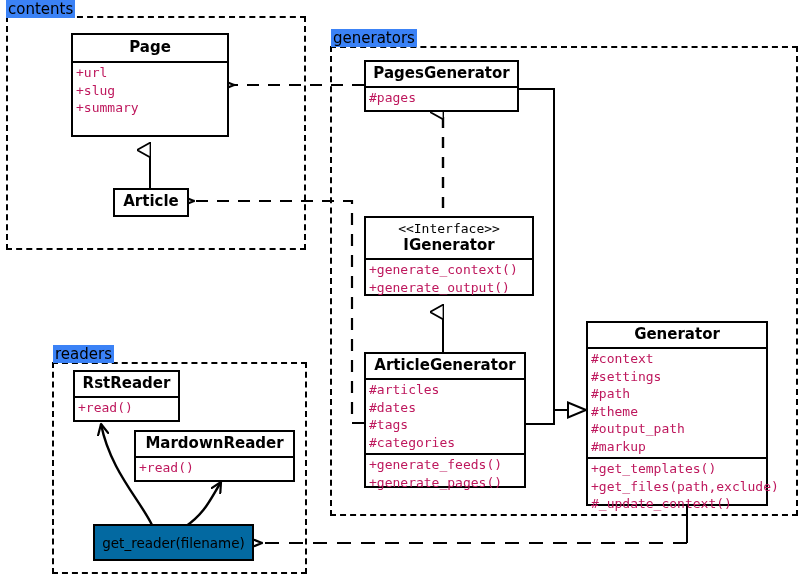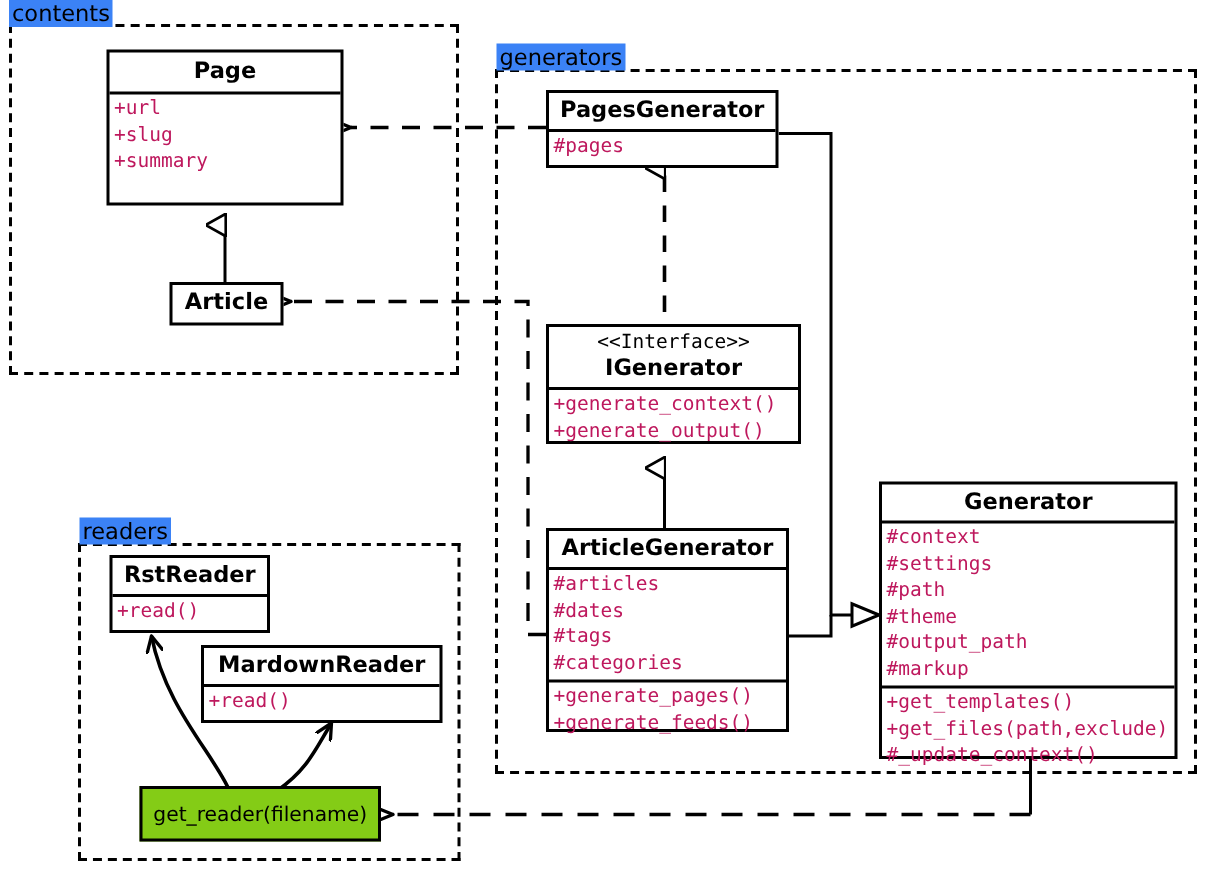--- a/index.html
+++ b/index.html
@@ -79,21 +79,21 @@
     padding: 1px 2px 2px 3px;
     white-space: nowrap;
   }
   .uml .member div {
     white-space: nowrap;
   }
   .plainbox {
     position: absolute;
     box-sizing: border-box;
     border: 2px solid #000;
-    background: #84cc16;
+    background: #0369a1;
     display: flex;
     align-items: center;
     justify-content: center;
     font-family: "DejaVu Sans", sans-serif;
     font-size: 13.5px;
     color: #000;
   }
 </style>
 </head>
 <body>
@@ -212,26 +212,26 @@
 
   <div class="uml" style="left:364px; top:352px; width:162px; height:136px;">
     <div class="sect title" style="padding:3px 4px 4px 4px;">ArticleGenerator</div>
     <div class="sect member">
       <div>#articles</div>
       <div>#dates</div>
       <div>#tags</div>
       <div>#categories</div>
     </div>
     <div class="sect member">
+      <div>+generate_feeds()</div>
       <div>+generate_pages()</div>
-      <div>+generate_feeds()</div>
-    </div>
-  </div>
-
-  <div class="uml" style="left:586px; top:321px; width:199px; height:185px;">
+    </div>
+  </div>
+
+  <div class="uml" style="left:586px; top:321px; width:182px; height:185px;">
     <div class="sect title" style="padding:3px 4px 4px 4px;">Generator</div>
     <div class="sect member">
       <div>#context</div>
       <div>#settings</div>
       <div>#path</div>
       <div>#theme</div>
       <div>#output_path</div>
       <div>#markup</div>
     </div>
     <div class="sect member">

